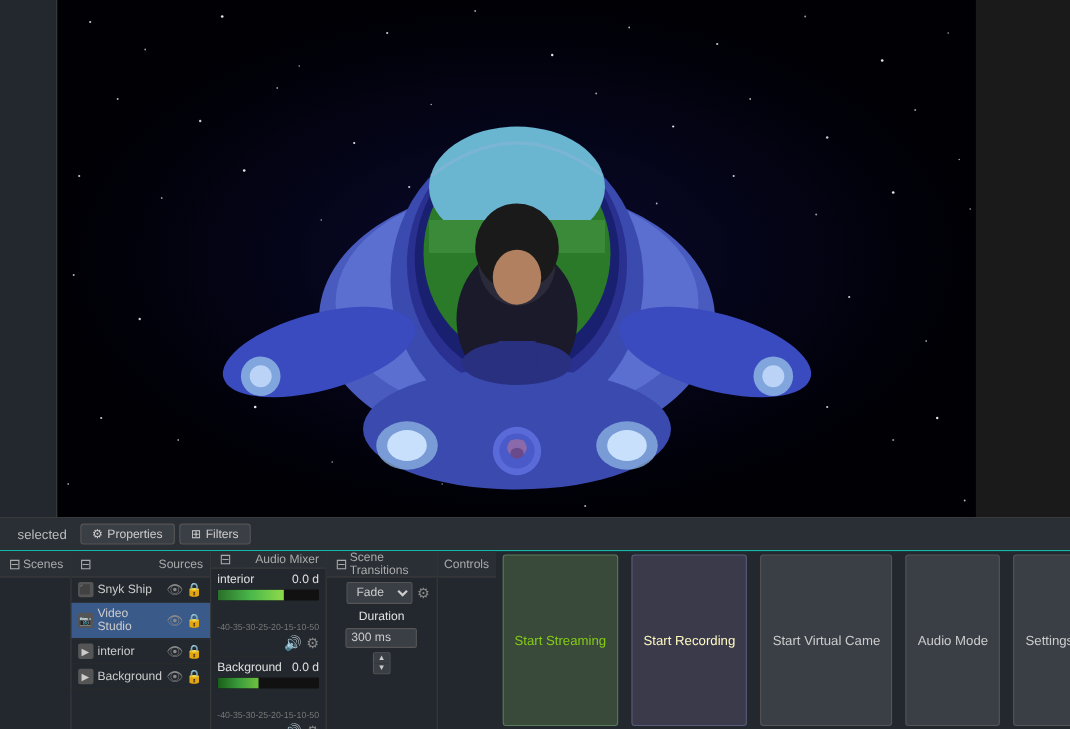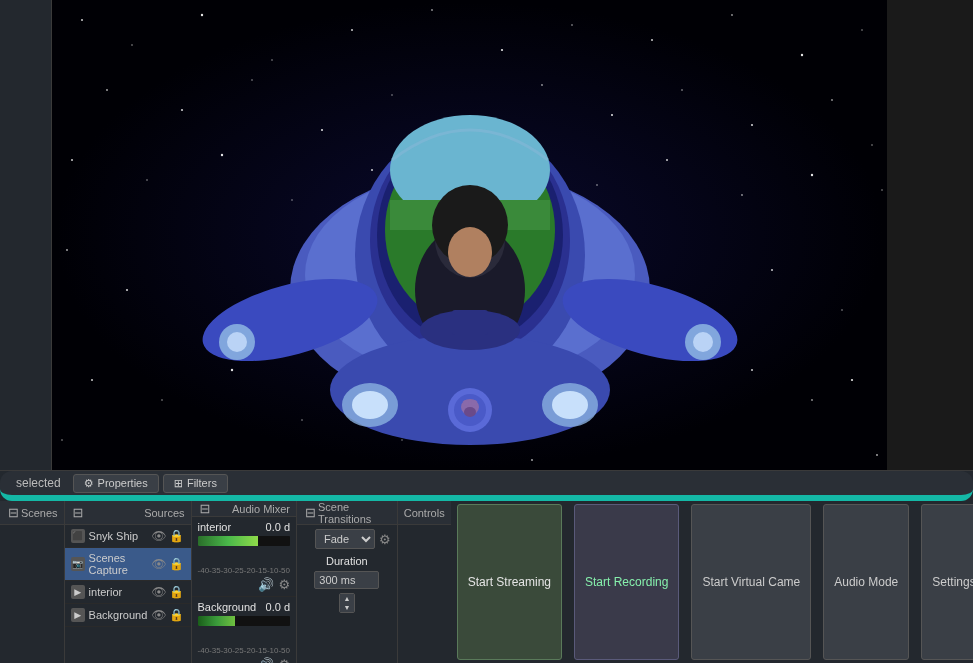--- a/index.html
+++ b/index.html
@@ -61,23 +61,22 @@
       flex-direction: column;
     }
 
     
     #toolbar-row {
       height: 30px;
       background: #2a2f36;
       display: flex;
       align-items: center;
       padding: 0 8px;
-      border-bottom: 6px solid #14b8a6;
+      border-bottom: 1px solid #14b8a6;
       gap: 4px;
-      border-radius: 12px;
     }
 
     .toolbar-btn {
       background: #3a3f46;
       border: 1px solid #555;
       color: #ccc;
       padding: 2px 10px;
       font-size: 11px;
       border-radius: 3px;
       cursor: pointer;
@@ -336,27 +335,27 @@
       margin: 3px 6px;
       border-radius: 3px;
       cursor: pointer;
       text-align: center;
       white-space: nowrap;
     }
 
     .control-btn.start-streaming {
       background: #3a4a3a;
       border-color: #5a7a5a;
-      color: #e5e5e5;
+      color: #84cc16;
     }
 
     .control-btn.start-recording {
       background: #3a3a4a;
       border-color: #5a5a7a;
-      color: #86efac;
+      color: #fef9c3;
     }
 
     
     .source-item.highlighted {
       background: #3a5a8a;
     }
   </style>
 </head>
 <body>
 
@@ -505,21 +504,21 @@
       <div class="source-item">
         <div class="source-icon">⬛</div>
         <span class="source-name">Snyk Ship</span>
         <div class="source-controls">
           <button class="source-ctrl-btn">👁</button>
           <button class="source-ctrl-btn">🔒</button>
         </div>
       </div>
       <div class="source-item highlighted">
         <div class="source-icon">📷</div>
-        <span class="source-name">Scenes Capture</span>
+        <span class="source-name">Video Studio</span>
         <div class="source-controls">
           <button class="source-ctrl-btn">👁</button>
           <button class="source-ctrl-btn">🔒</button>
         </div>
       </div>
       <div class="source-item">
         <div class="source-icon">▶</div>
         <span class="source-name">interior</span>
         <div class="source-controls">
           <button class="source-ctrl-btn">👁</button>

